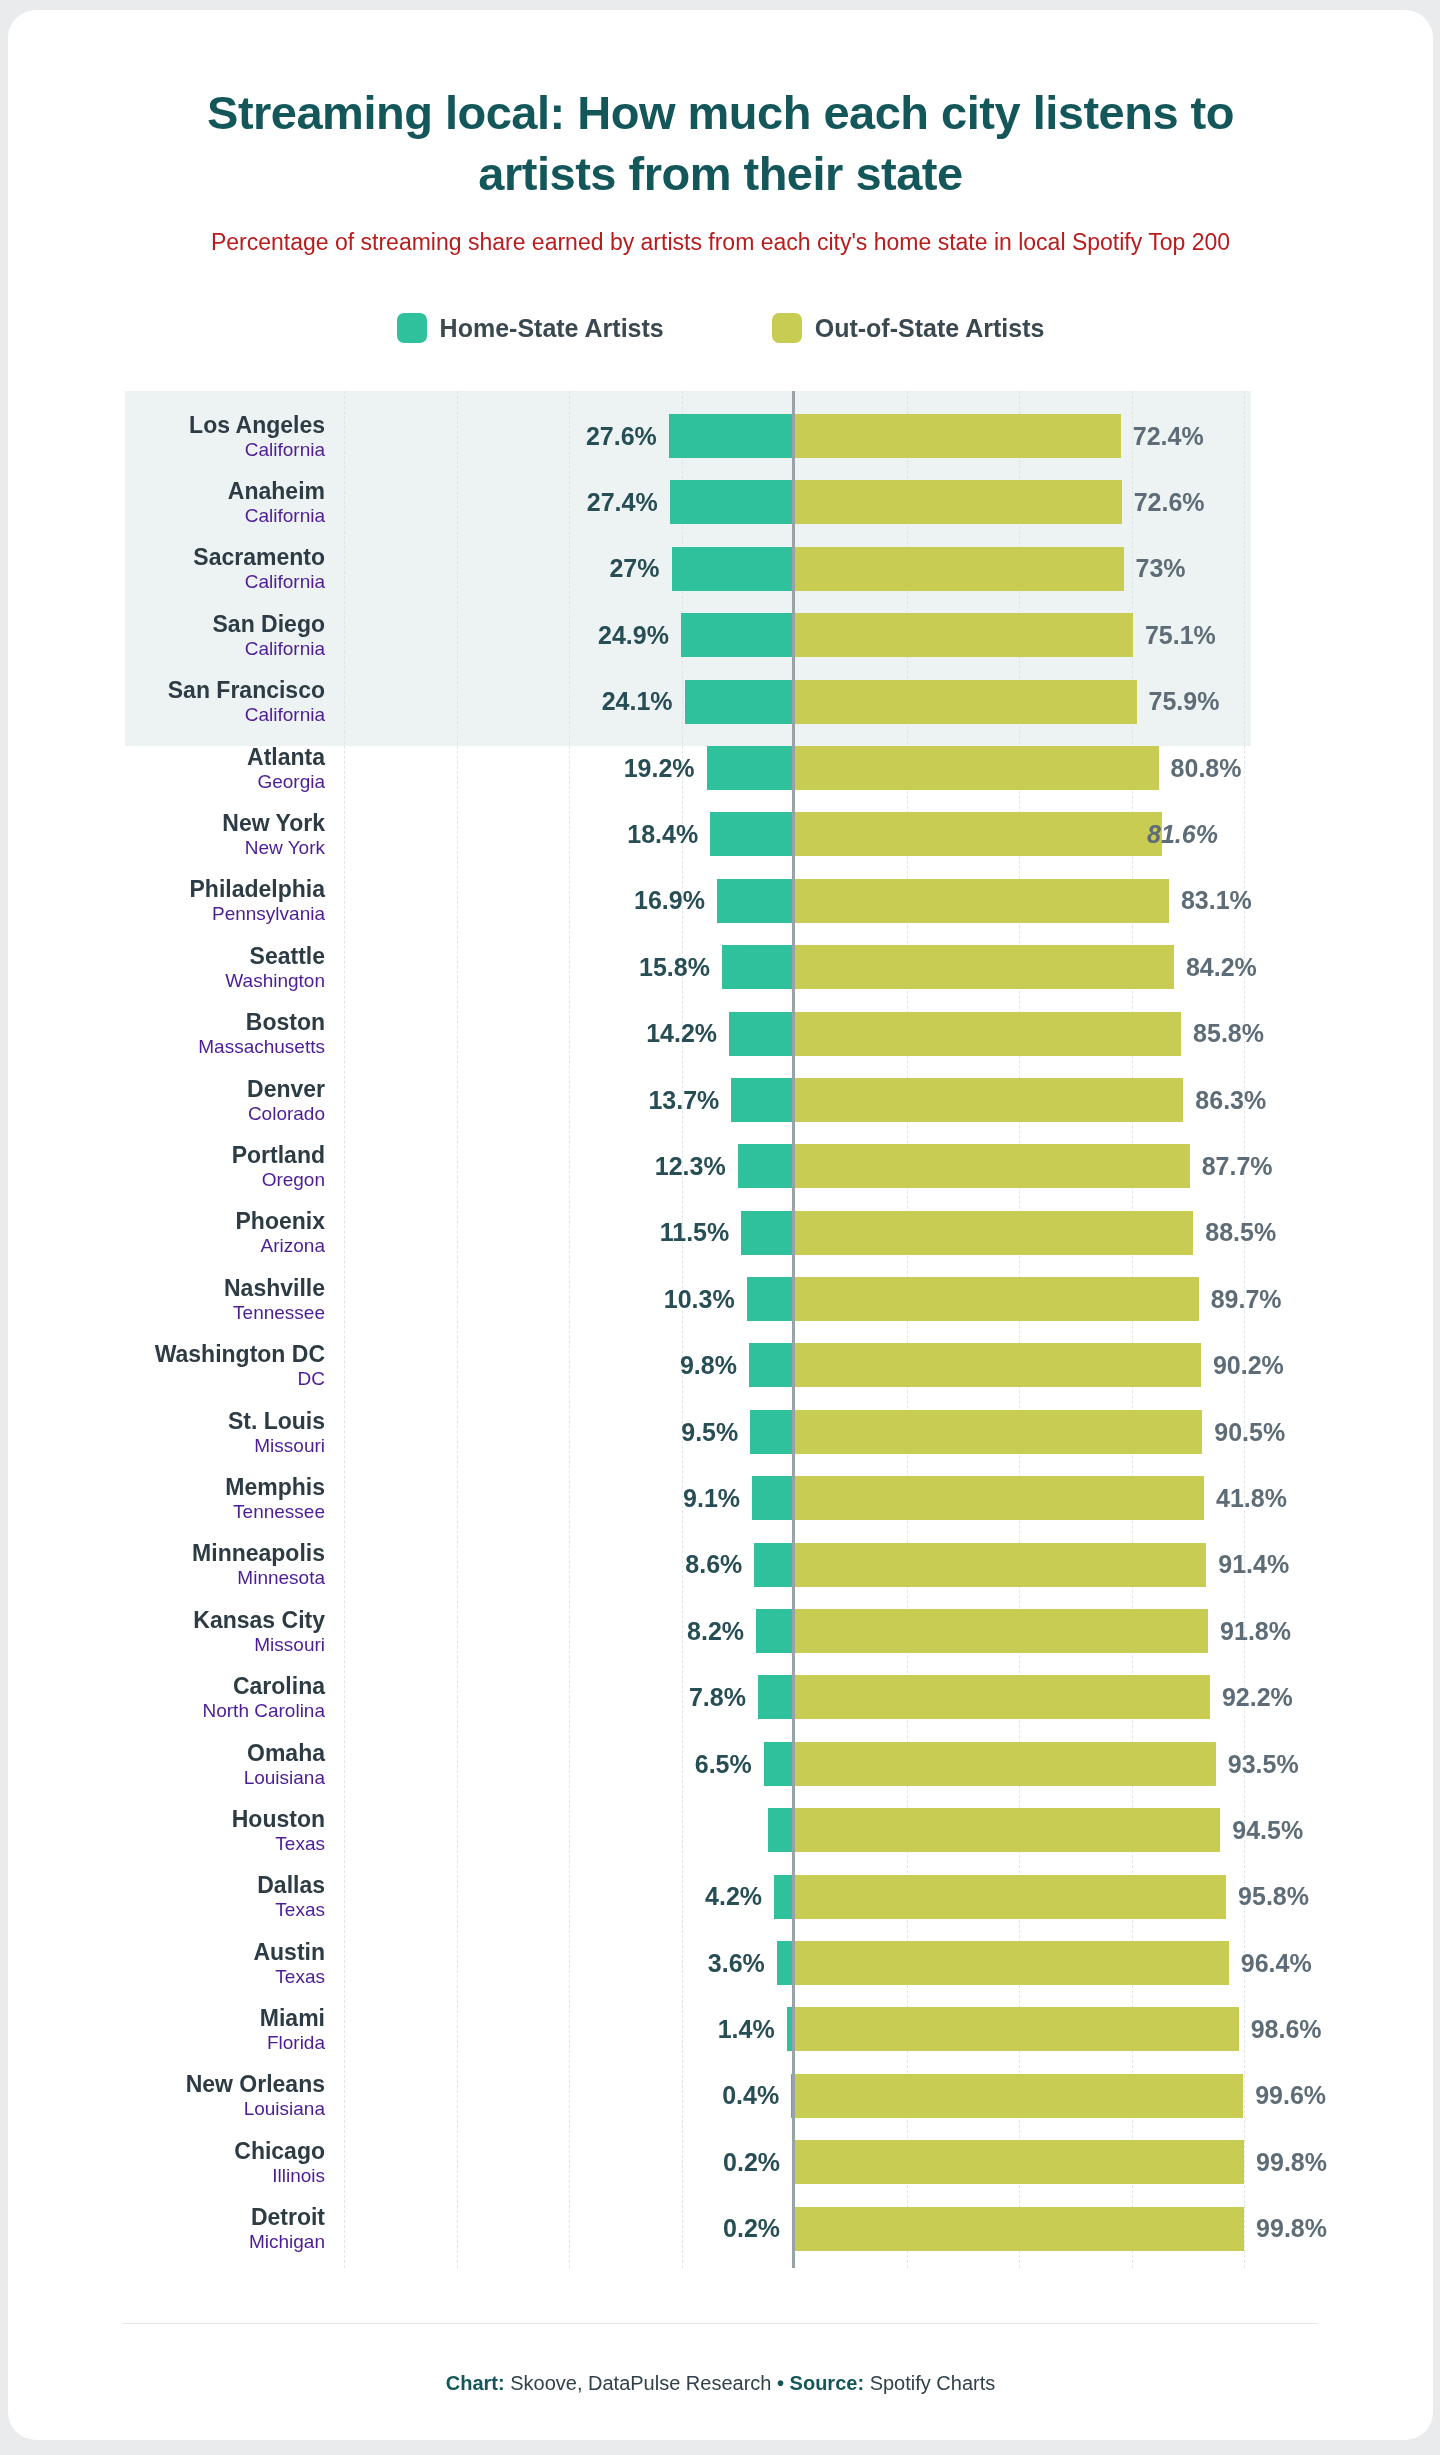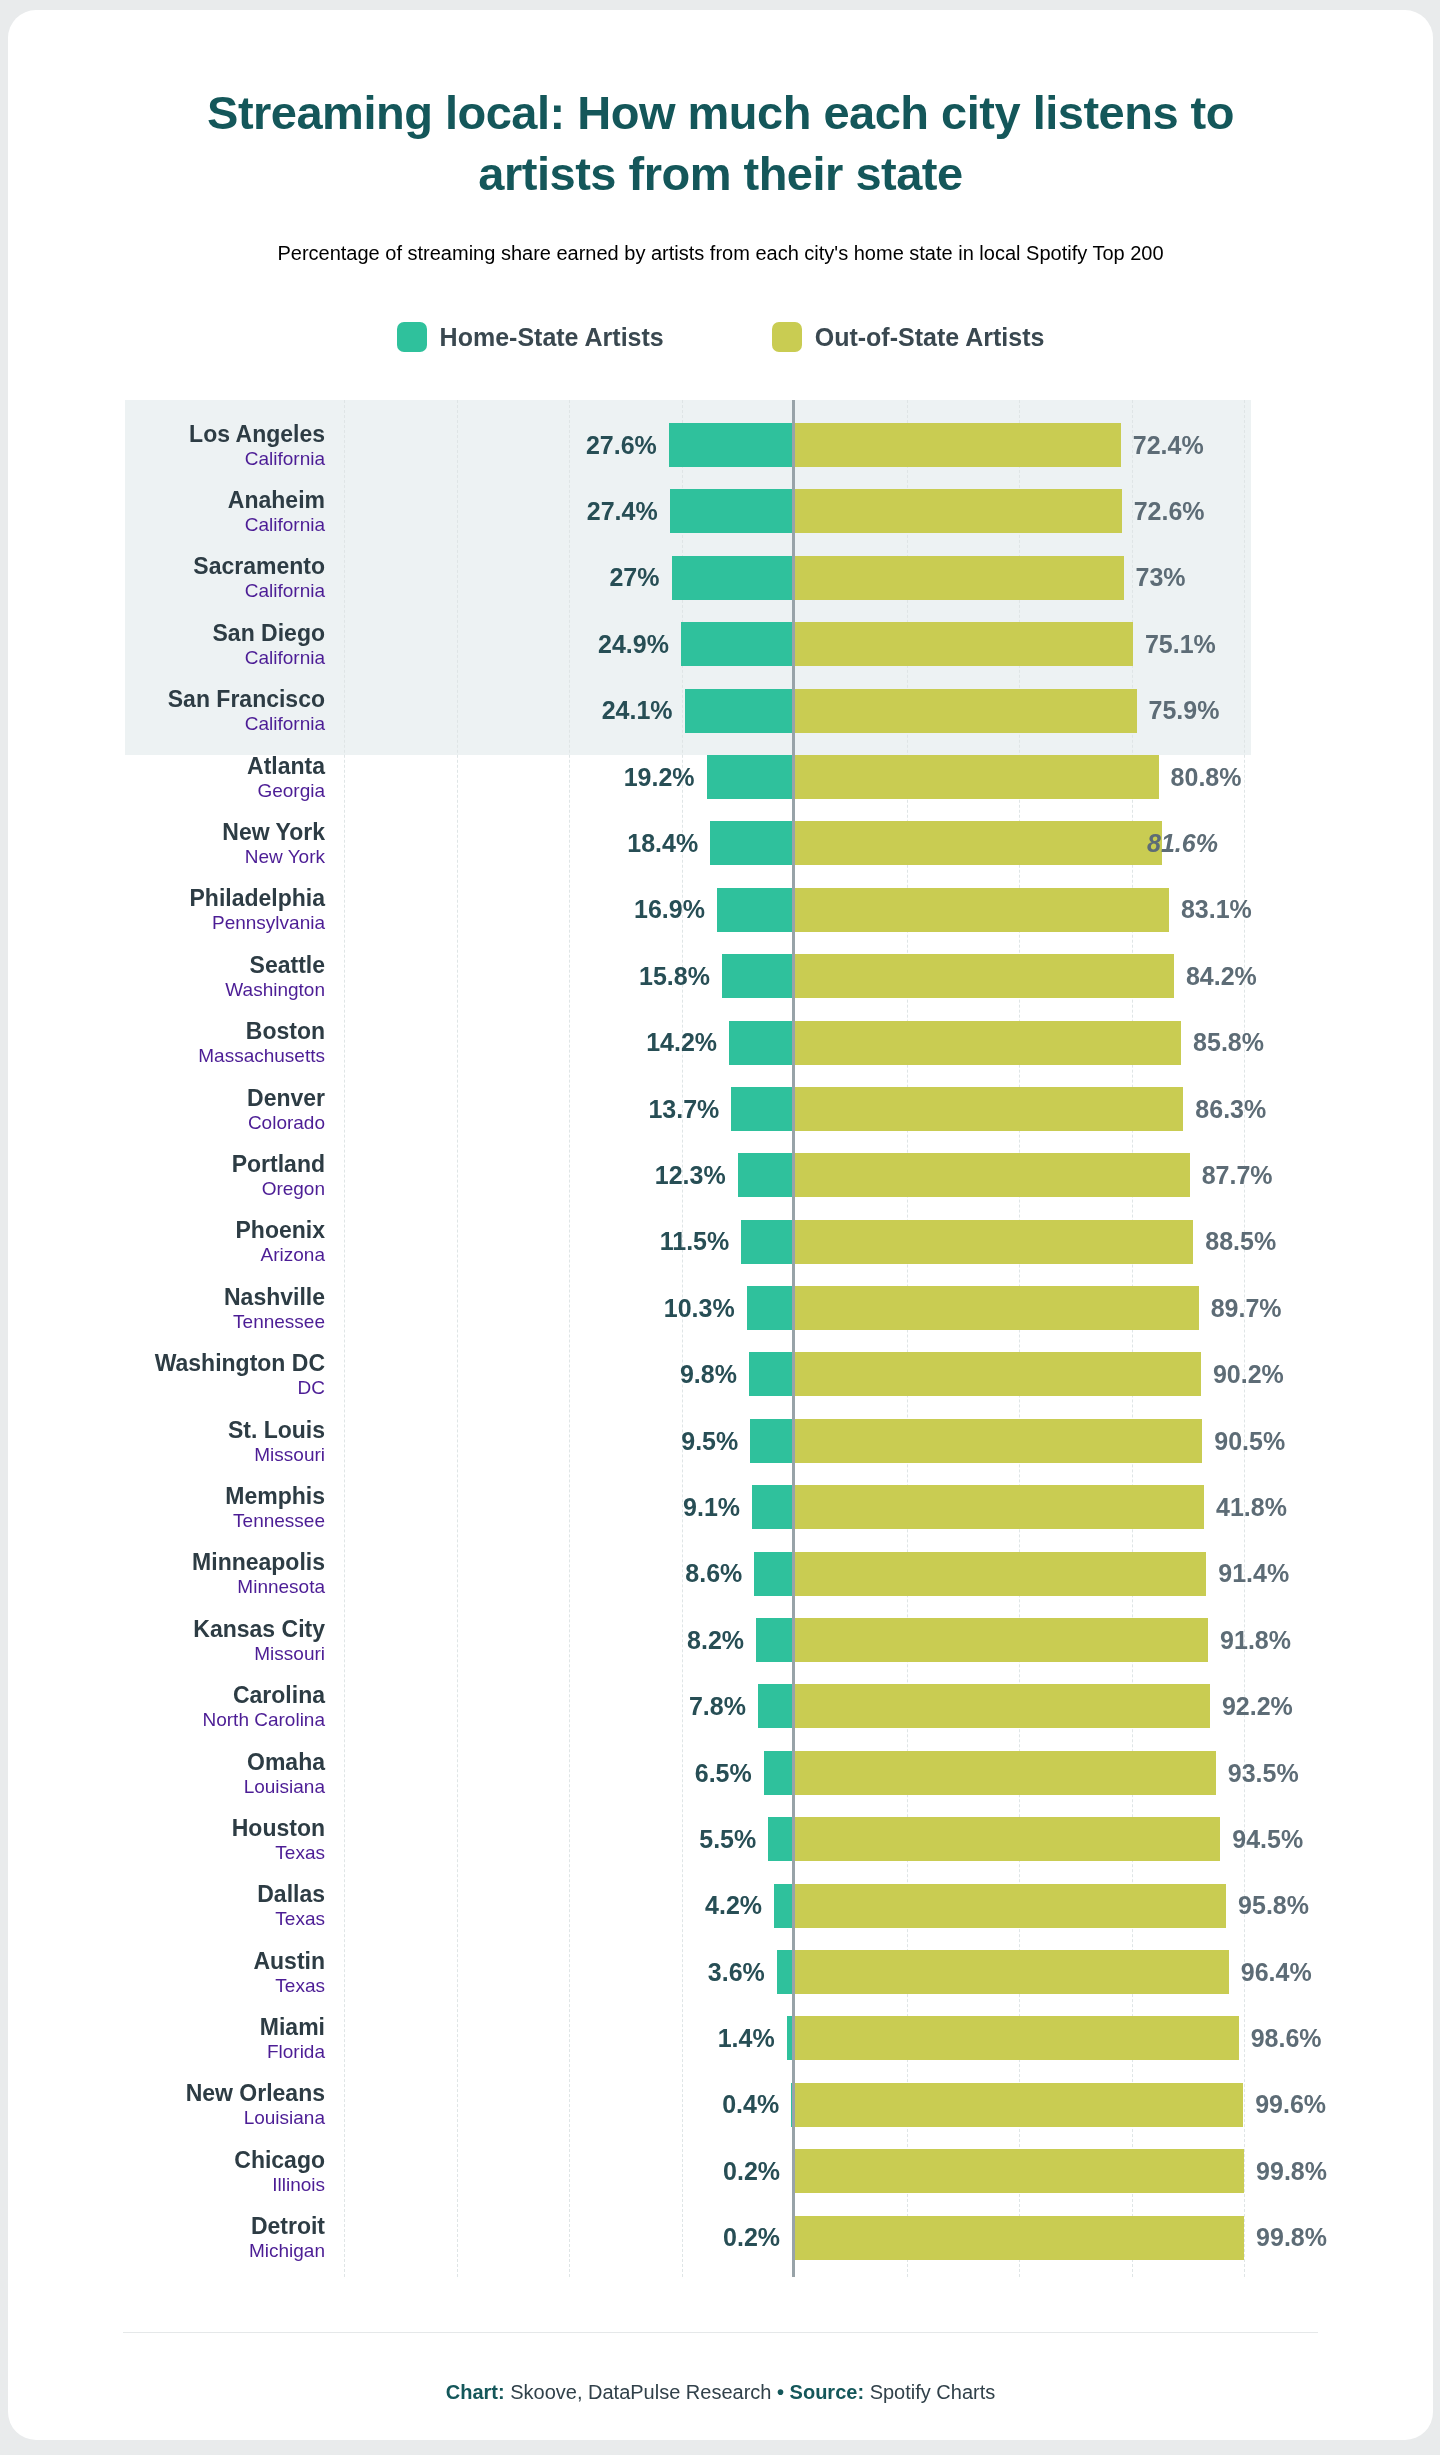--- a/index.html
+++ b/index.html
@@ -23,24 +23,24 @@
     margin-top: 72px;
     text-align: center;
     font-size: 47px;
     line-height: 61px;
     font-weight: 800;
     color: #14575a;
     letter-spacing: -0.5px;
   }
 
   .subtitle {
-    margin-top: 38px;
+    margin-top: 25px;
     text-align: center;
-    font-size: 20px;
-    color: #000000;
+    font-size: 23px;
+    color: #b91c1c;
   }
 
   .legend {
     margin-top: 56px;
     display: flex;
     justify-content: center;
     align-items: center;
     gap: 108px;
     height: 32px;
   }
@@ -387,21 +387,20 @@
           <div class="value value-home" style="left: 327px; width: 416.75px;">6.5%</div>
           <div class="bar" style="left: 755.75px; width: 29.25px; background: rgb(47, 193, 156);"></div>
           <div class="bar" style="left: 787px; width: 420.75px; background: rgb(201, 204, 82);"></div>
           <div class="value value-out" style="left: 1219.75px;">93.5%</div>
         </div>
         <div class="row">
           <div class="row-label">
             <div class="city">Houston</div>
             <div class="state">Texas</div>
           </div>
-          <div class="value value-home" style="left: 327px; width: 421.25px;">5.5%</div>
           <div class="bar" style="left: 760.25px; width: 24.75px; background: rgb(47, 193, 156);"></div>
           <div class="bar" style="left: 787px; width: 425.25px; background: rgb(201, 204, 82);"></div>
           <div class="value value-out" style="left: 1224.25px;">94.5%</div>
         </div>
         <div class="row">
           <div class="row-label">
             <div class="city">Dallas</div>
             <div class="state">Texas</div>
           </div>
           <div class="value value-home" style="left: 327px; width: 427.1px;">4.2%</div>

